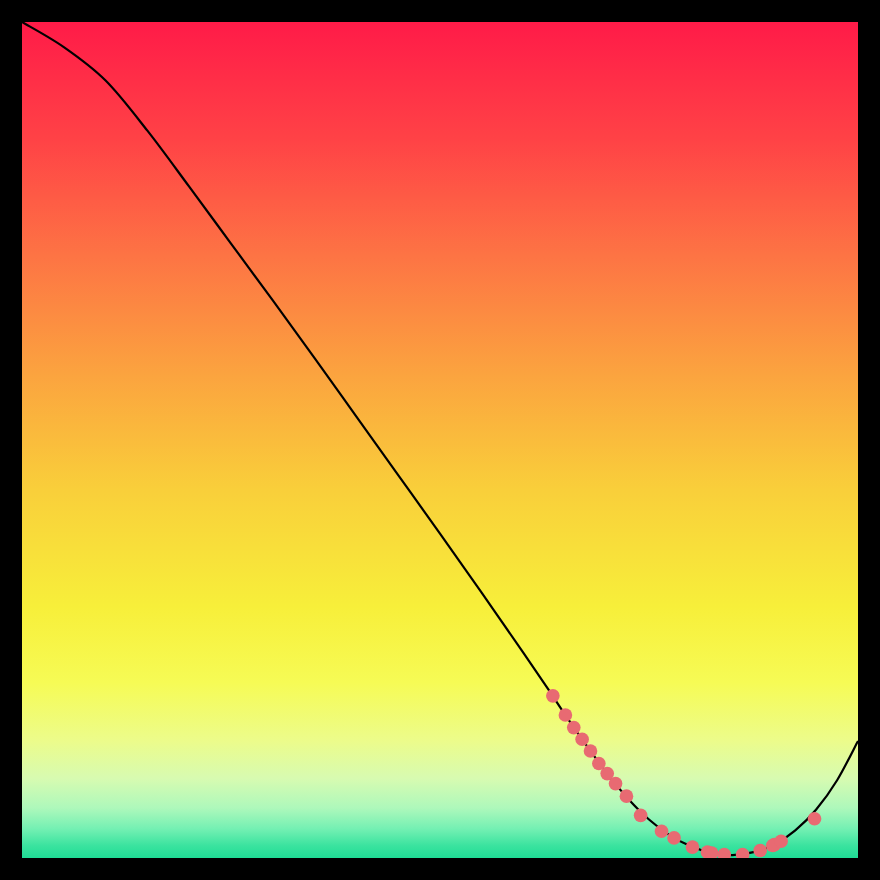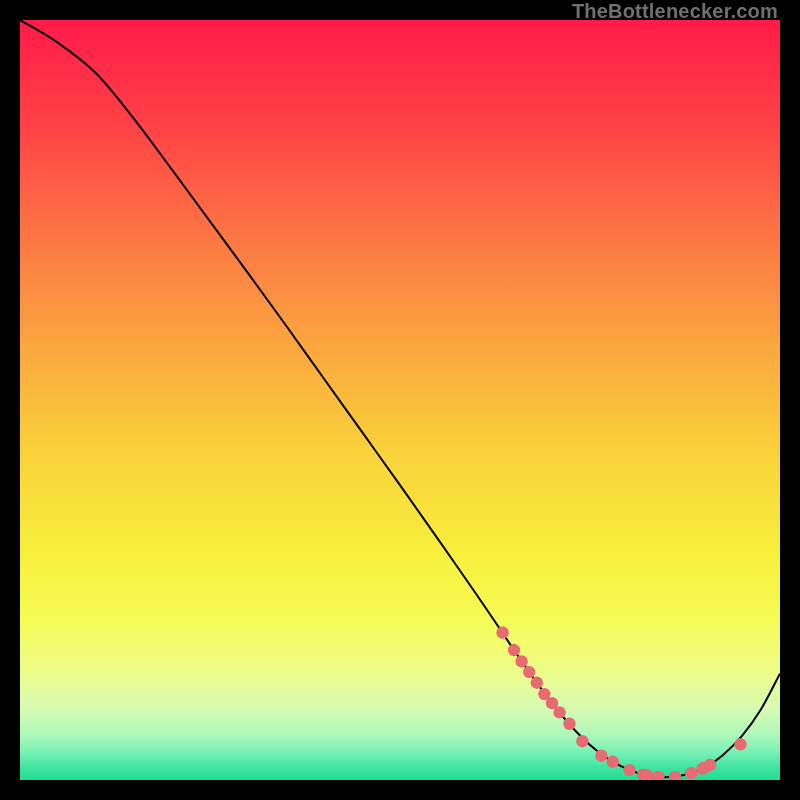--- a/index.html
+++ b/index.html
@@ -46,21 +46,20 @@
     font-size: 20px;
     font-weight: 600;
     letter-spacing: 0.2px;
   }
 </style>
 </head>
 <body>
 
 <div class="frame">
 
-  <div class="attribution">TheBottlenecker.com</div>
 
   <div class="plot-area">
 
     <svg class="gradient-bg" viewBox="0 0 760 760" preserveAspectRatio="none">
       <defs>
         <linearGradient id="bgGrad" x1="0" y1="0" x2="0" y2="1">
             <stop offset="0.00%" stop-color="#ff1b48"></stop>
             <stop offset="14.00%" stop-color="#ff4246"></stop>
             <stop offset="28.00%" stop-color="#fd7444"></stop>
             <stop offset="42.00%" stop-color="#fba33f"></stop>

